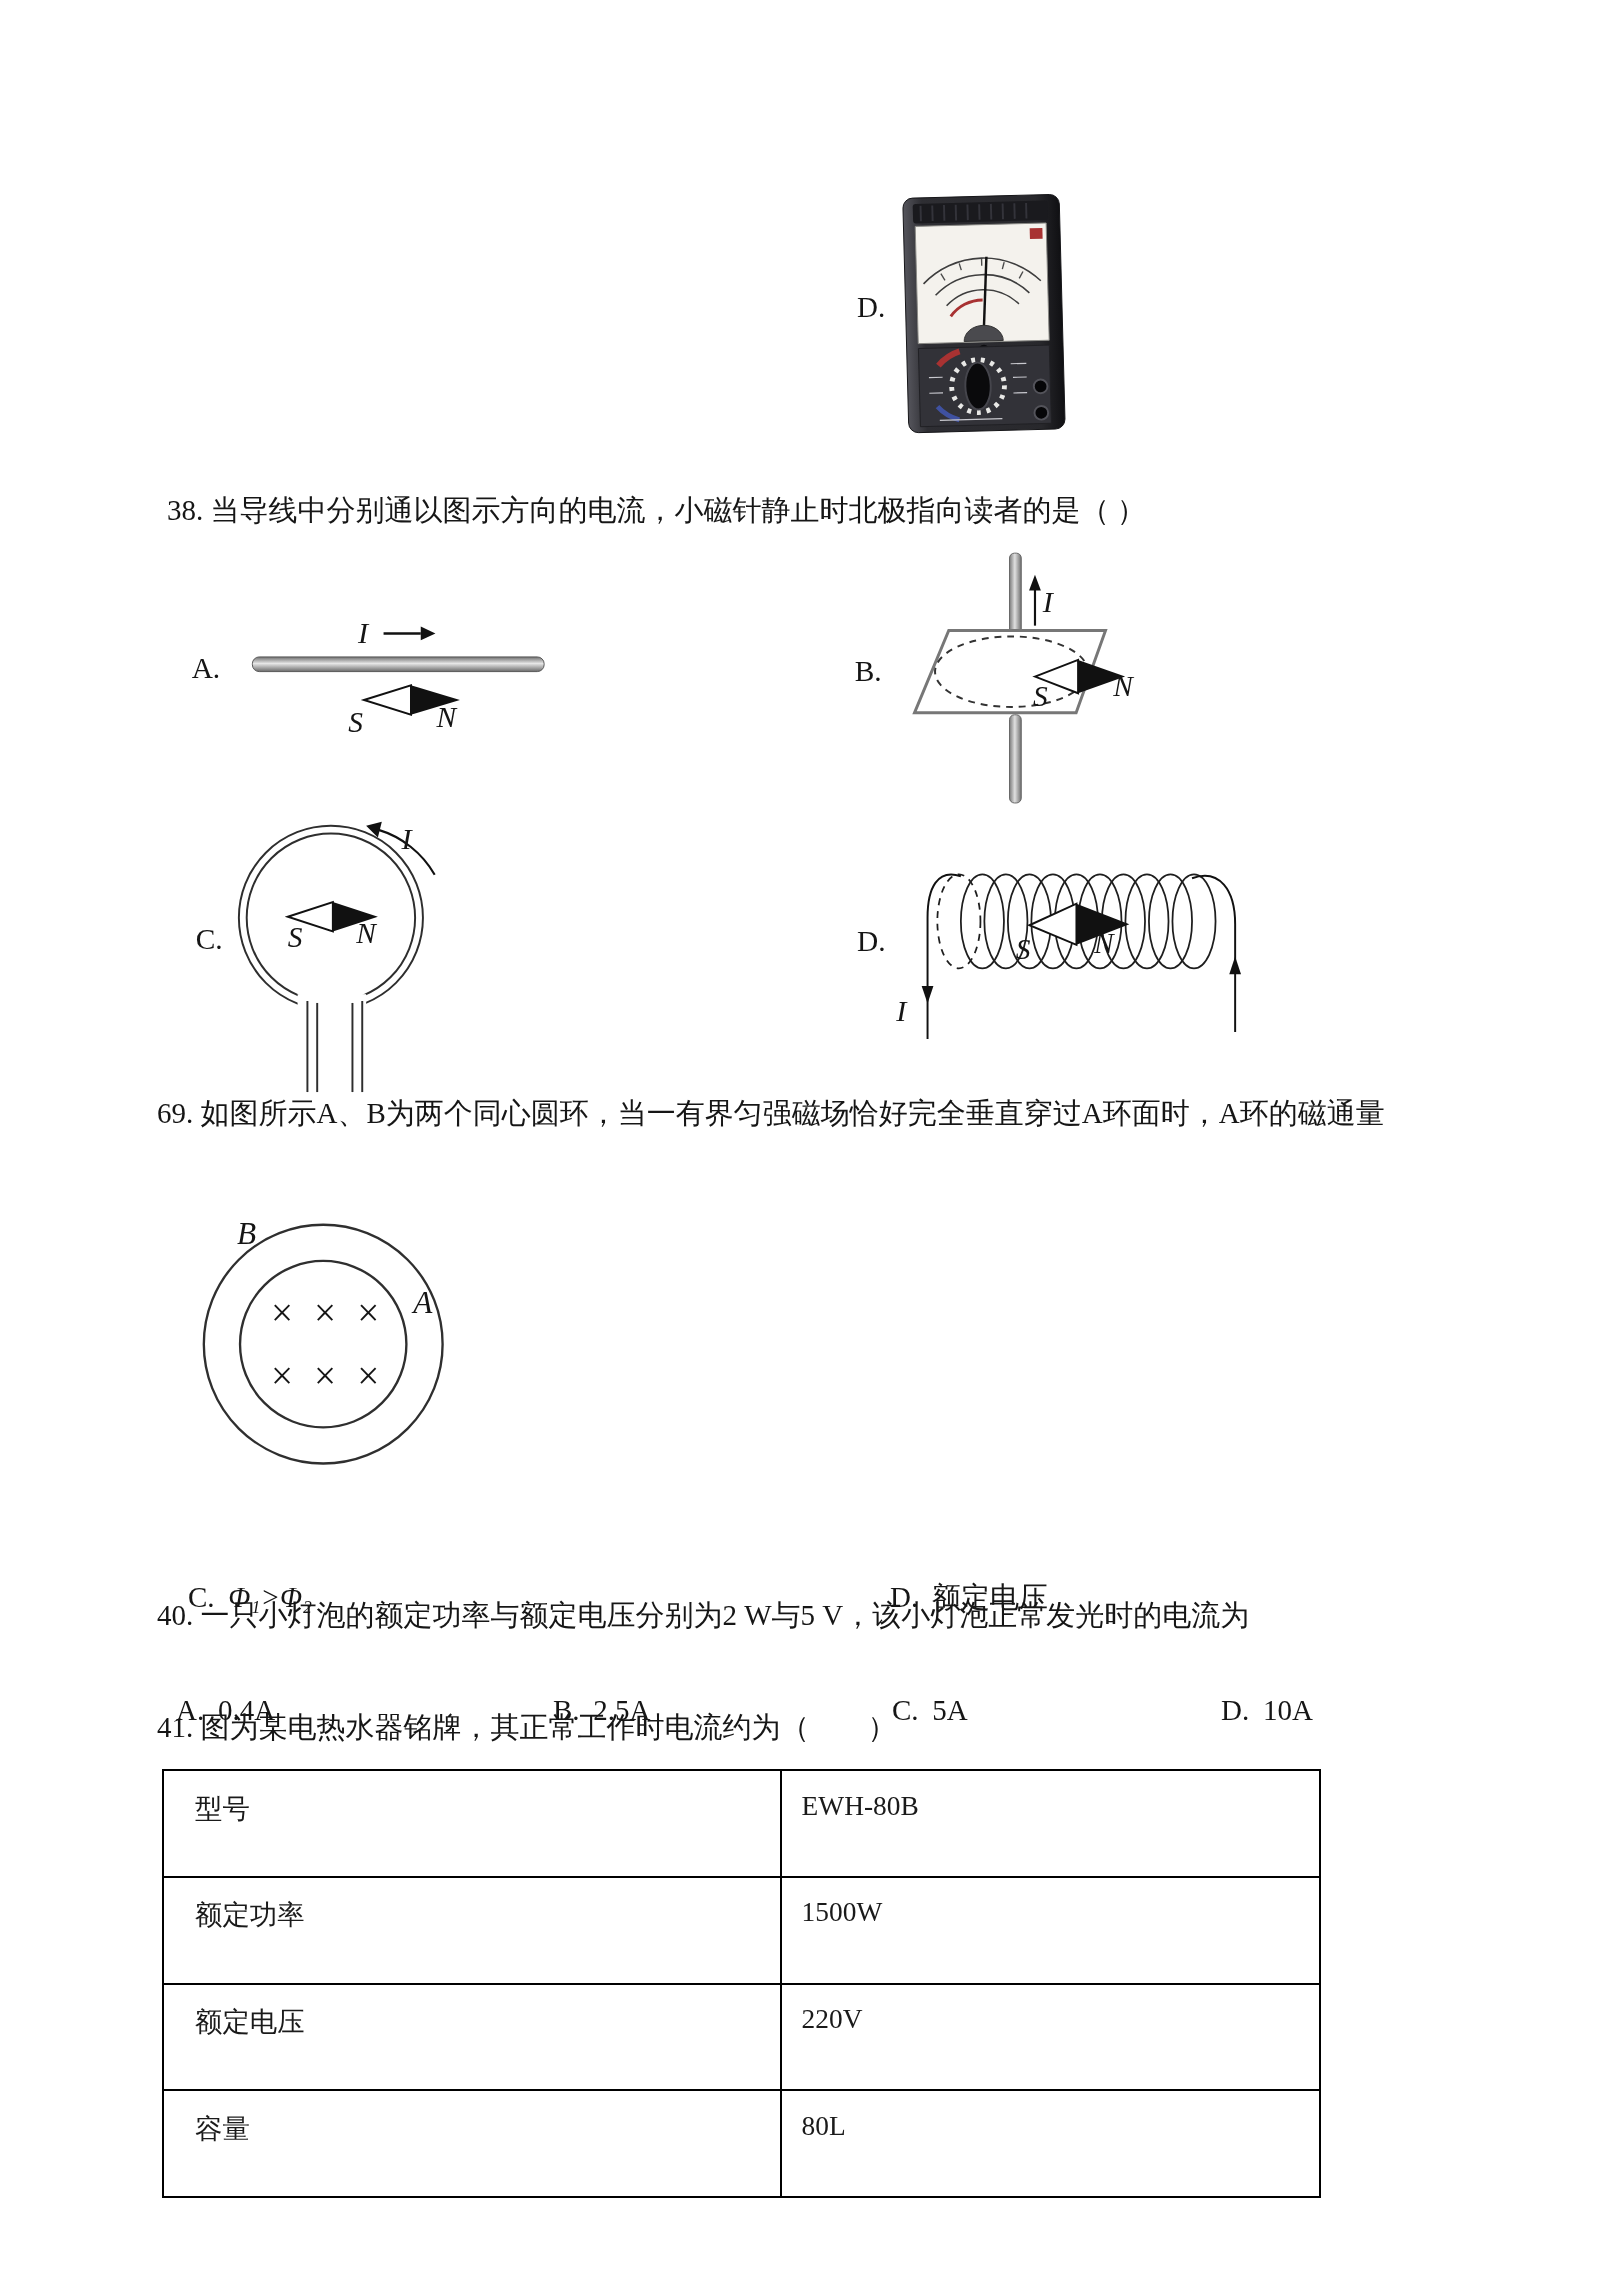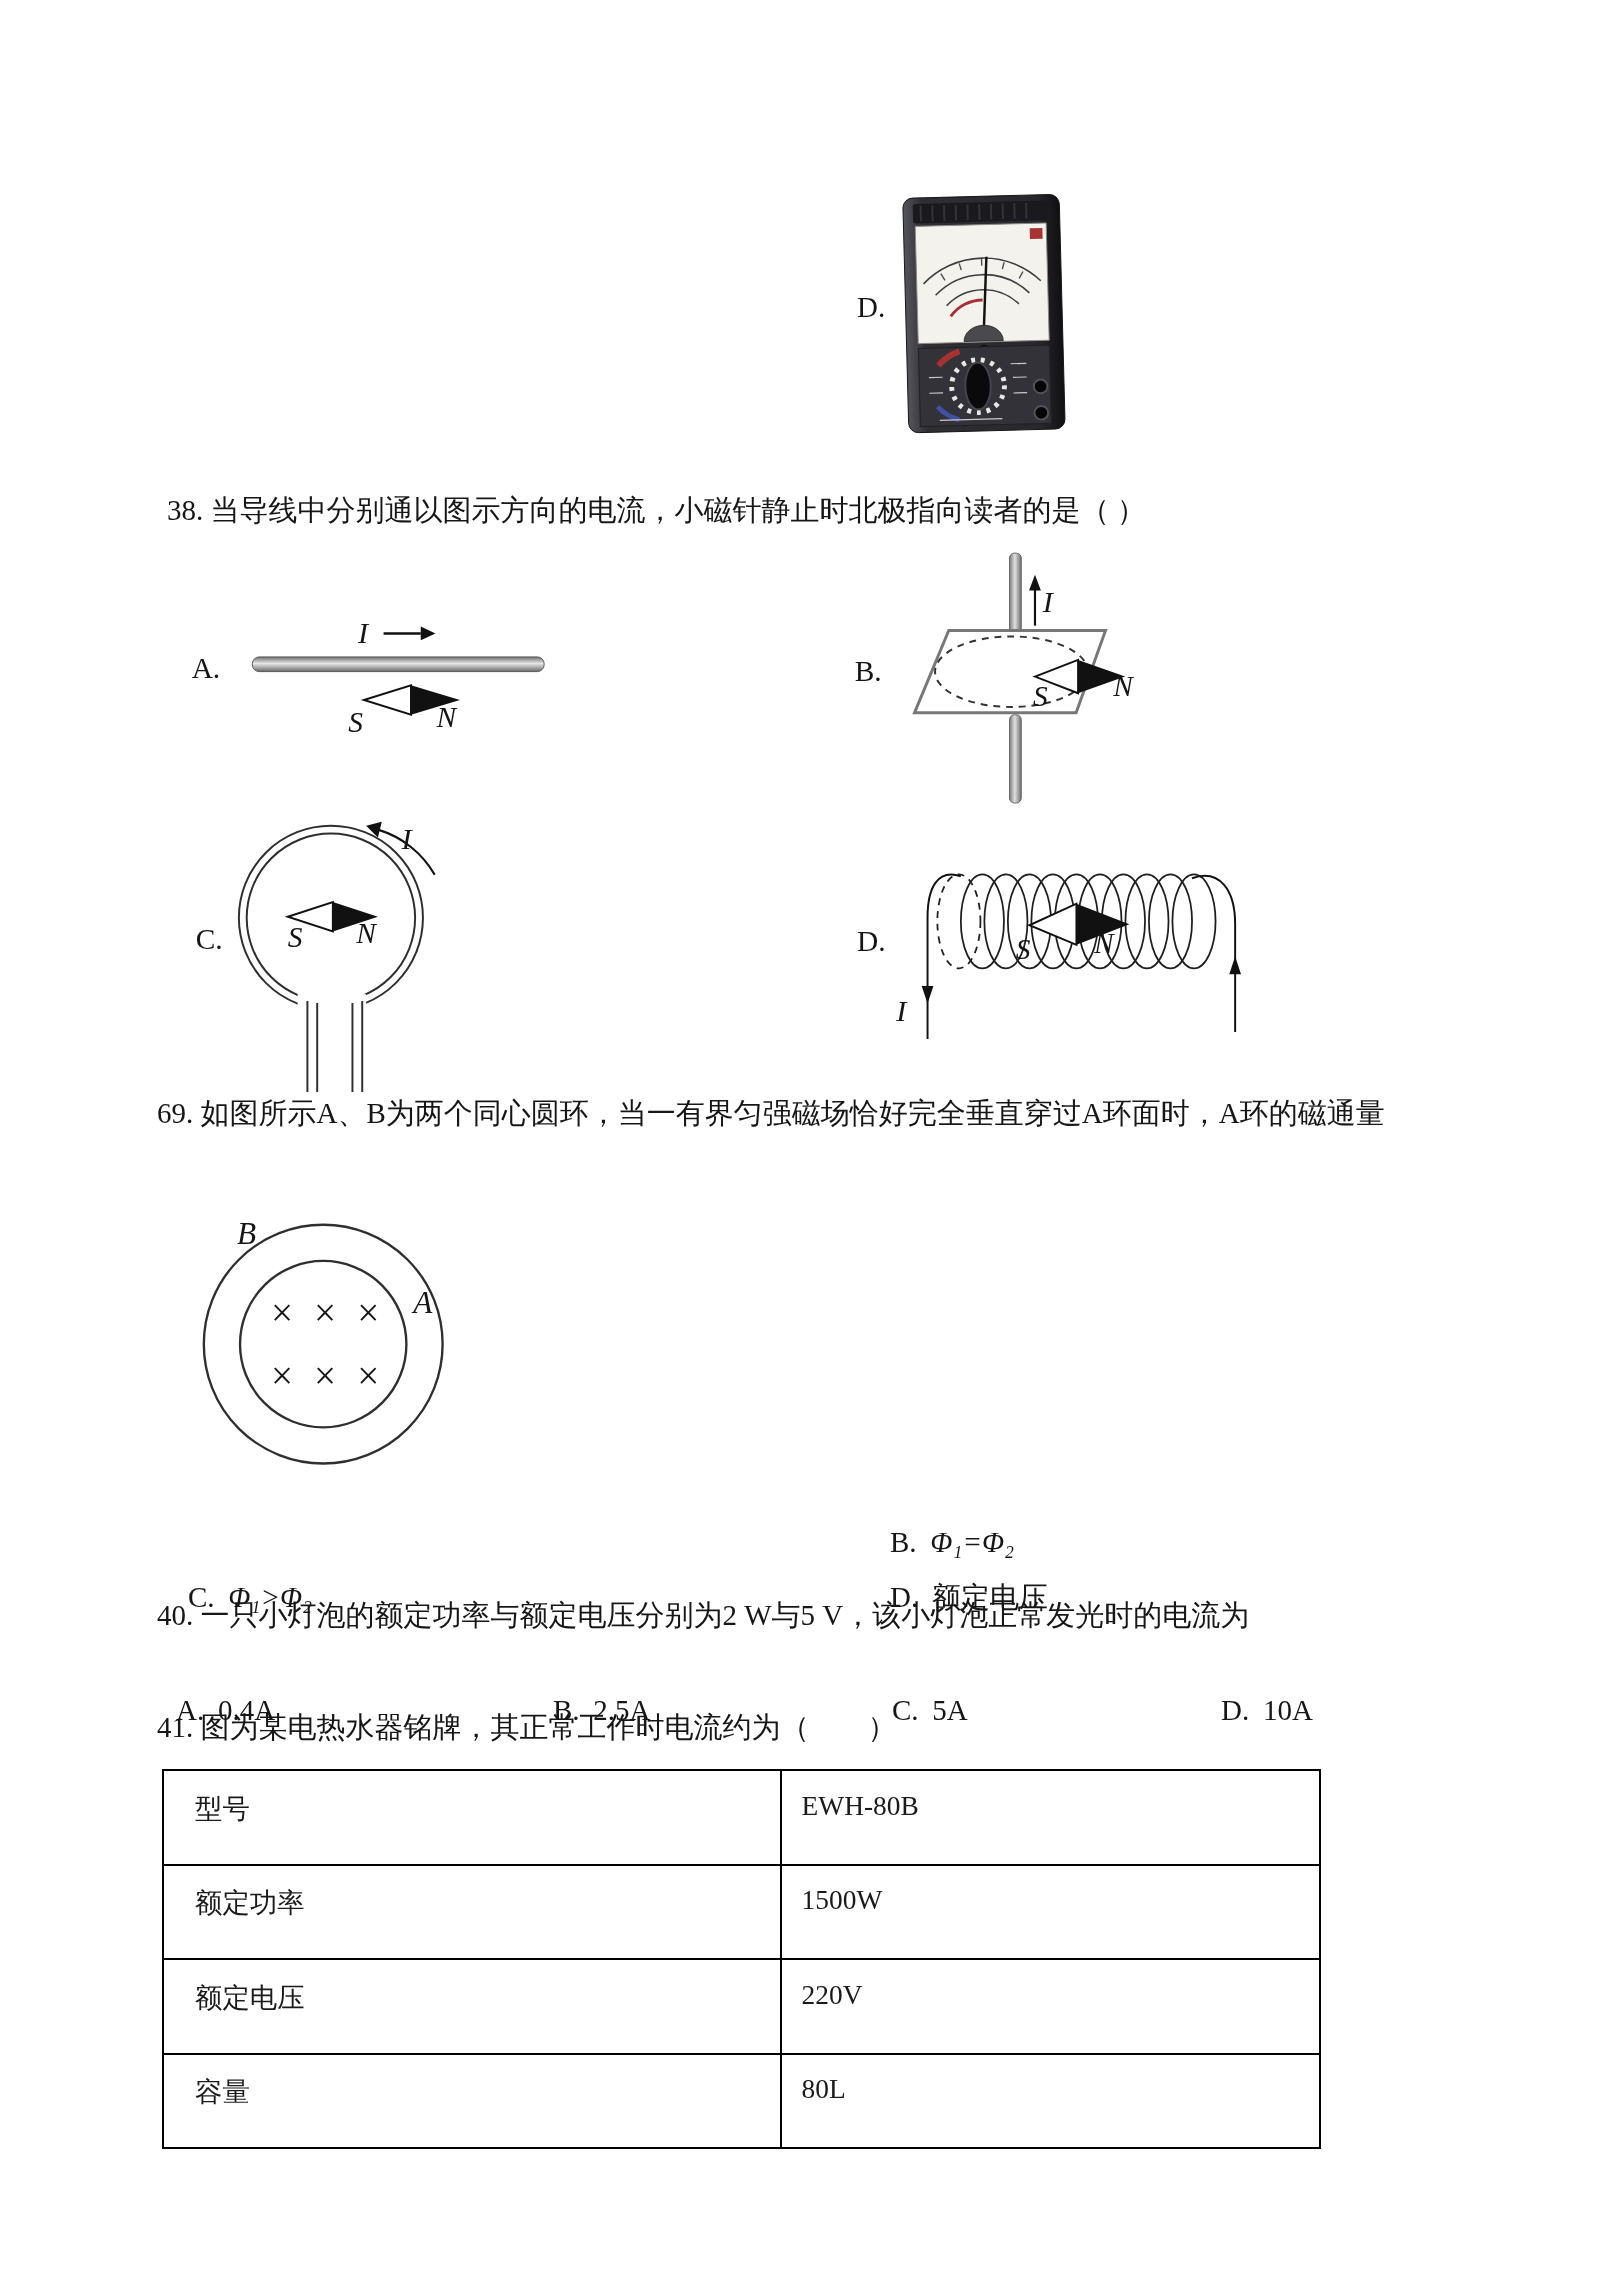--- a/index.html
+++ b/index.html
@@ -18,21 +18,21 @@
   .phi{font-style:italic;}
   svg{display:block;}
   svg text{font-family:"Liberation Serif","DejaVu Serif",serif;fill:#151515;}
   .diag-label{font-size:30px;}
   .sn{font-size:30px;font-style:italic;}
   .cur{font-size:31px;font-style:italic;}
   .cross-glyph{font-size:40px;}
   .circ-label{font-size:32px;font-style:italic;}
   table.plate{
     position:absolute;left:162px;top:1769px;
-    width:1159px;height:380px;
+    width:1159px;height:429px;
     border-collapse:collapse;table-layout:fixed;
     border:2.9px solid #000;
   }
   table.plate td{
     border:2px solid #000;
     font-size:27.4px;
     vertical-align:top;
     color:#1a1a1a;
   }
   table.plate td.c1{width:585px;padding:19.6px 0 0 31px;}
@@ -204,23 +204,20 @@
     <g text-anchor="middle">
       <text x="88" y="116" class="cross-glyph">×</text>
       <text x="132" y="116" class="cross-glyph">×</text>
       <text x="176" y="116" class="cross-glyph">×</text>
       <text x="88" y="180" class="cross-glyph">×</text>
       <text x="132" y="180" class="cross-glyph">×</text>
       <text x="176" y="180" class="cross-glyph">×</text>
     </g>
   </svg>
 
-  <div class="abs optrow qtext" style="left:861px;top:1490px;">
-    <span class="opt-label">B.</span><span class="phi">Φ₁=Φ₂</span>
-  </div>
   <div class="abs optrow qtext" style="left:159px;top:1545px;">
     <span class="opt-label">C.</span><span class="phi">Φ₁&gt;Φ₂</span>
   </div>
   <div class="abs optrow qtext" style="left:861px;top:1545px;">
     <span class="opt-label">D.</span><span>额定电压</span>
   </div>
 
   <div class="abs qtext" style="left:157px;top:1598px;">40. 一只小灯泡的额定功率与额定电压分别为2 W与5 V，该小灯泡正常发光时的电流为</div>
 
   <div class="abs optrow qtext" style="left:147px;top:1658px;">

